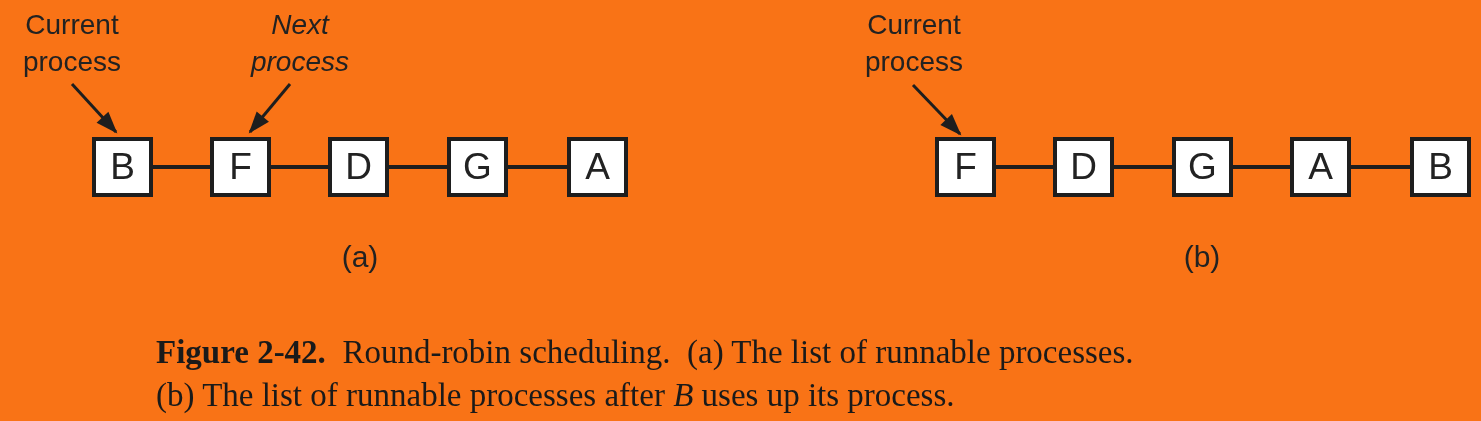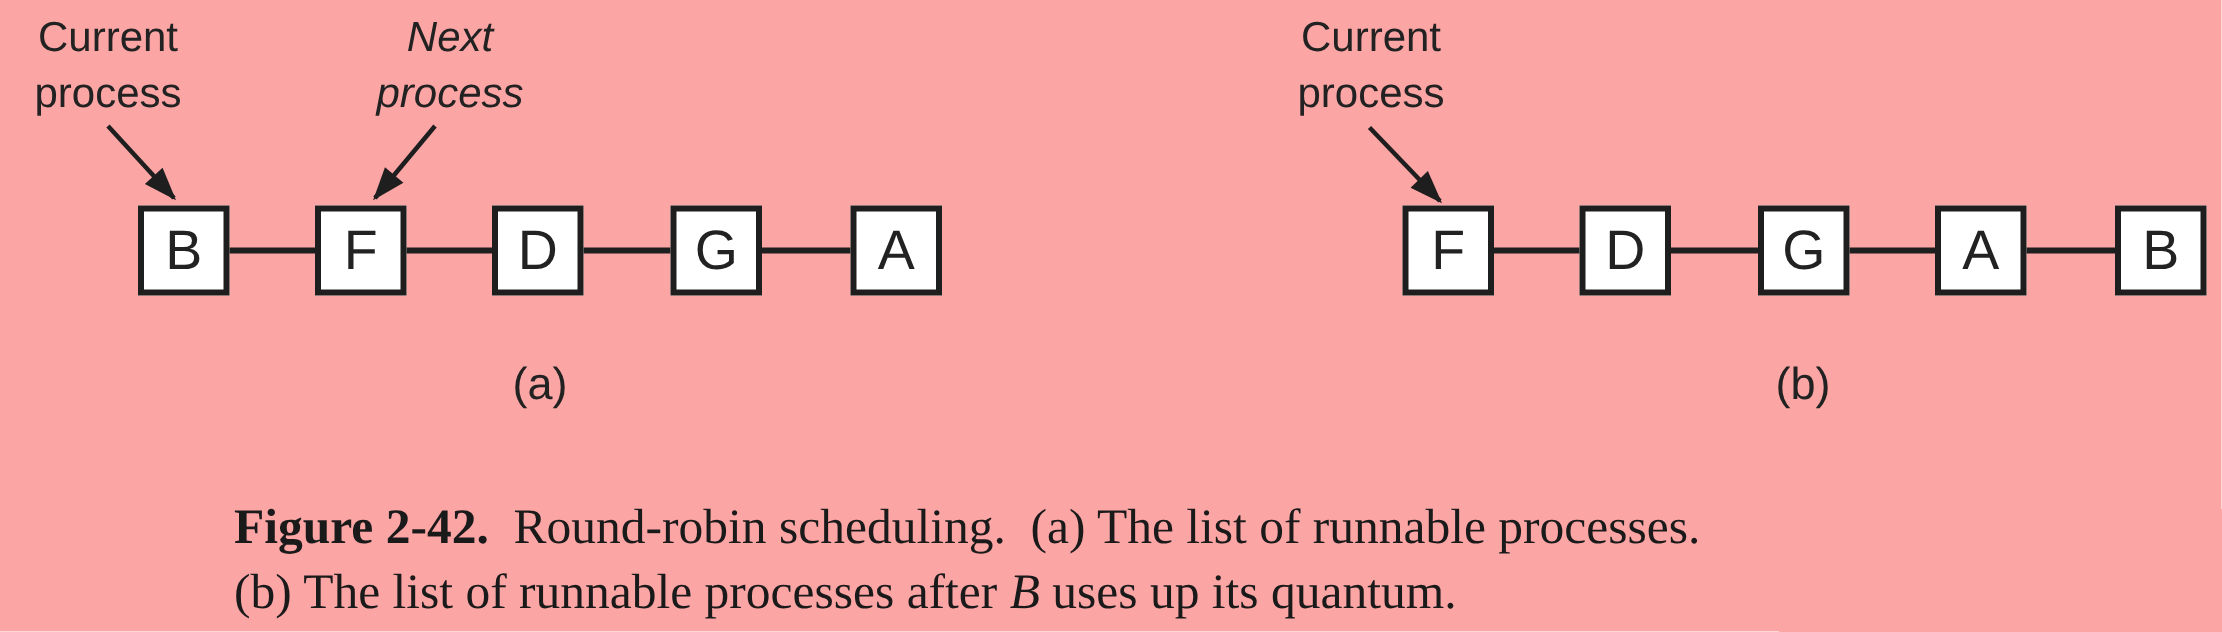--- a/index.html
+++ b/index.html
@@ -4,21 +4,21 @@
 <style>
   html, body {
     margin: 0;
     padding: 0;
     background: #ffffff;
   }
   .canvas {
     position: relative;
     width: 1481px;
     height: 421px;
-    background: #fca5a5;
+    background: #f97316;
     overflow: hidden;
     font-family: "Liberation Sans", sans-serif;
     color: #1e1e1e;
   }
   .arrows {
     position: absolute;
     left: 0;
     top: 0;
   }
   .pointer-label {
@@ -133,16 +133,16 @@
   <div class="node" style="left:1290px;">
       <span>A</span>
     </div>
   <div class="node" style="left:1410px;">
       <span>B</span>
     </div>
   <div class="sublabel" style="left:1152px;">(b)</div>
 
   <div class="caption">
     <div class="cap-line"><b>Figure 2-42.</b><span>  Round-robin scheduling.  (a) The list of runnable processes.</span></div>
-    <div class="cap-line"><span>(b) The list of runnable processes after </span><i>B</i><span> uses up its quantum.</span></div>
+    <div class="cap-line"><span>(b) The list of runnable processes after </span><i>B</i><span> uses up its process.</span></div>
   </div>
 
 </div>
 
 </body></html>

